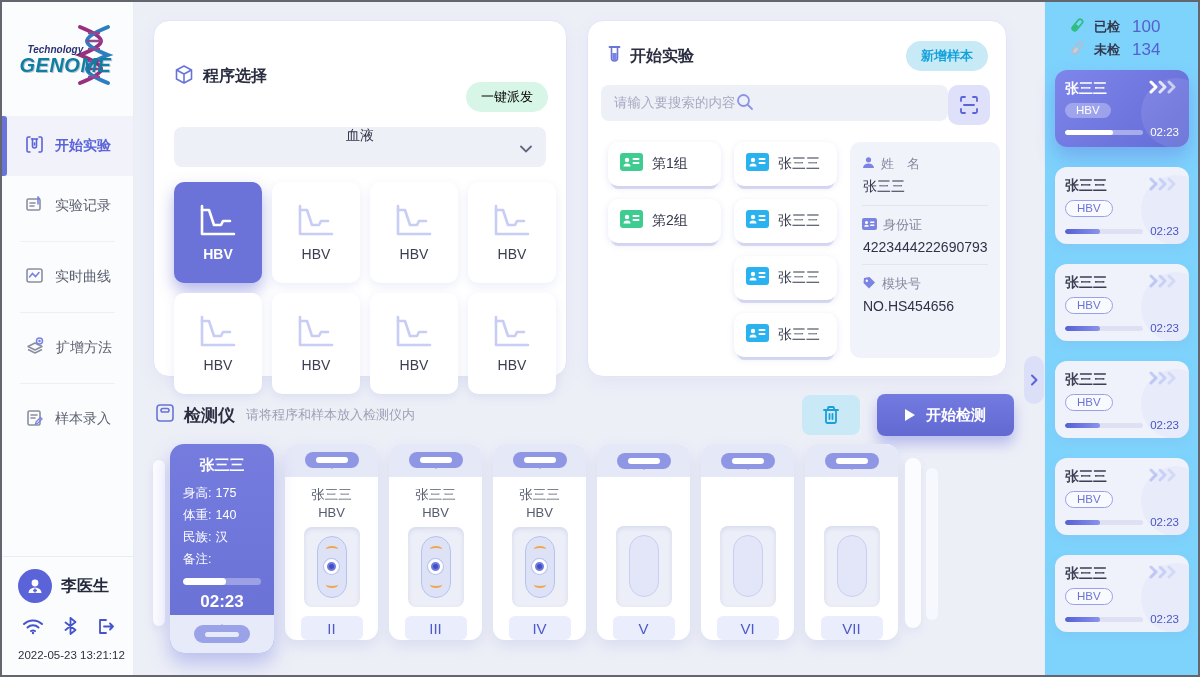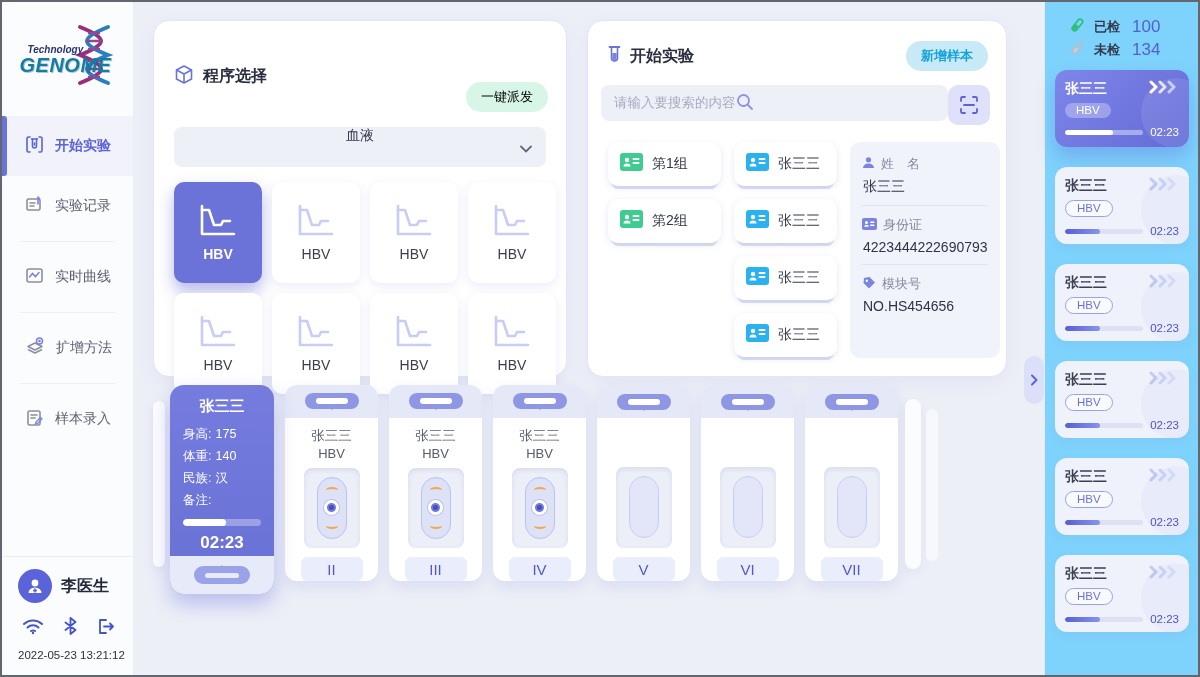--- a/index.html
+++ b/index.html
@@ -426,20 +426,39 @@
                     <circle cx="4.8" cy="4.8" r="1.2" fill="#fff"></circle>
                   </svg></span>
                 <span>模块号</span>
               </div>
             <div class="detail-value">NO.HS454656</div>
           </div>
         </div>
       </div>
     </div>
 
+    <div class="detector-header">
+      <span><svg width="20" height="20" viewBox="0 0 20 20" fill="none" stroke="#6a74d8" stroke-width="1.6">
+            <rect x="2" y="2" width="16" height="16" rx="3"></rect>
+            <rect x="6" y="5.5" width="8" height="3.5" rx="1.75"></rect>
+          </svg></span>
+      <span class="det-title">检测仪</span>
+      <span class="det-hint">请将程序和样本放入检测仪内</span>
+      <span class="trash-btn">
+        <svg width="18" height="20" viewBox="0 0 18 20" fill="none" stroke="#1b9fd8" stroke-width="1.8" stroke-linecap="round">
+            <path d="M2 5 h14 M6 5 V3 a1 1 0 0 1 1 -1 h4 a1 1 0 0 1 1 1 v2"></path>
+            <rect x="4" y="5" width="10" height="13" rx="1.5"></rect>
+            <path d="M7.5 9 v5 M10.5 9 v5"></path>
+          </svg>
+      </span>
+      <span class="start-btn">
+        <span class="play-tri"></span>
+        <span>开始检测</span>
+      </span>
+    </div>
 
     <div class="slots-row">
       <div class="back-sliver"></div>
 
       <div class="slot-expanded">
         <div class="exp-name">张三三</div>
         <div class="exp-info">
           <div class="exp-row">
               <span>身高:</span>
               <span>175</span>

